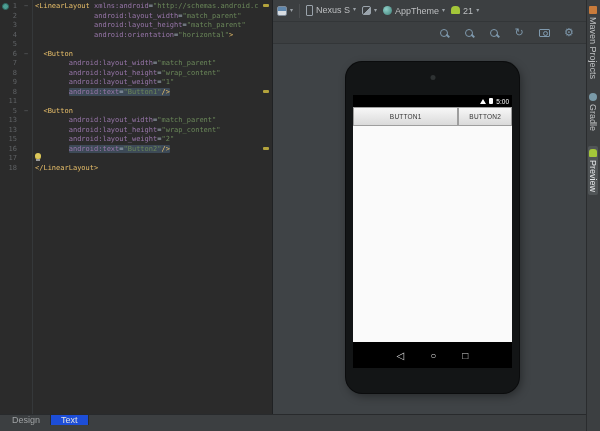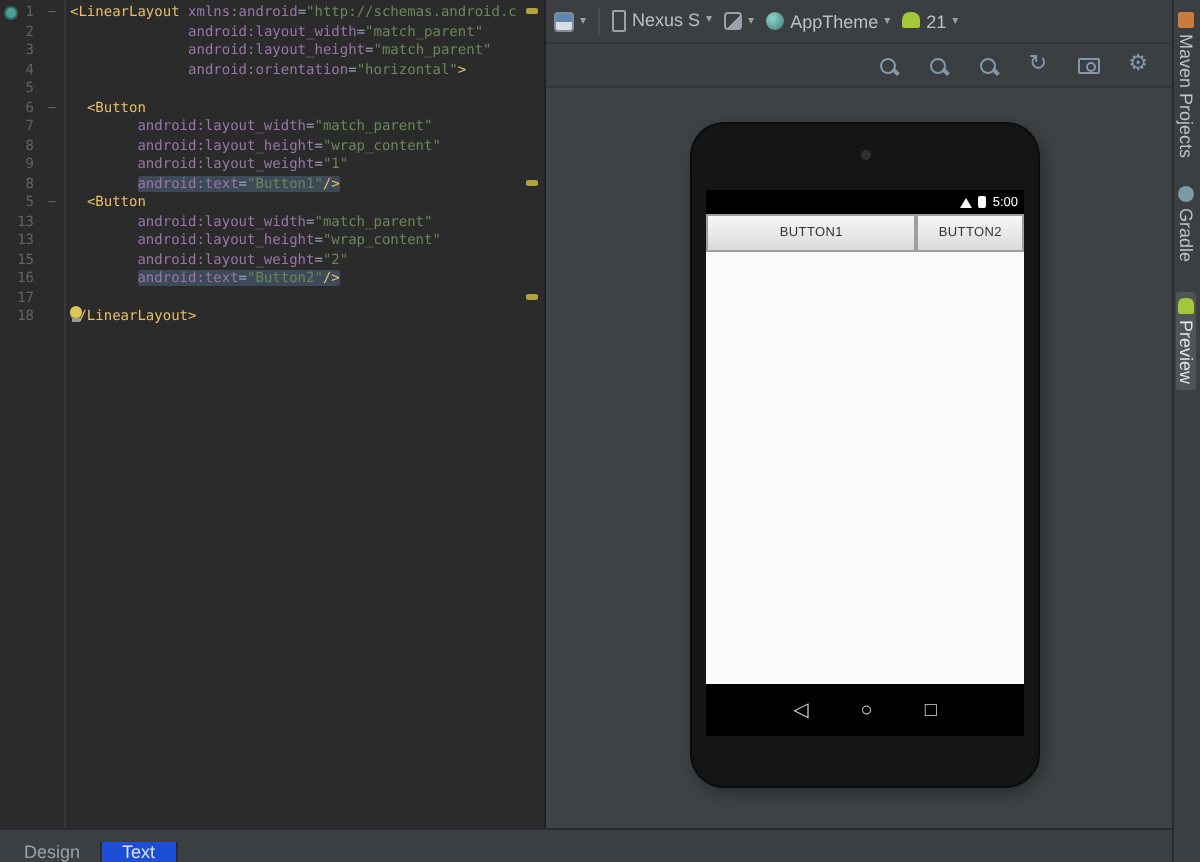--- a/index.html
+++ b/index.html
@@ -81,21 +81,21 @@
   .vtab{position:absolute;left:1px;writing-mode:vertical-rl;display:flex;align-items:center;gap:3px;
     font-size:9px;color:#bfc1c3;padding:3px 0;cursor:default}
   .vtab.active{background:#505456;border-radius:2px;color:#e2e4e6}
   .vicon{display:inline-block;width:8px;height:8px;flex:none}
   .vicon.maven{background:#c97b3b;border-radius:1px}
   .vicon.gradle{background:#7a9aa8;border-radius:50%}
   .vicon.android{background:#a4c639;border-radius:3px 3px 1px 1px}
 
   
   .bottom-bar{position:absolute;left:0;top:414px;width:586px;height:17px;background:#3c3f41;
-    border-top:1px solid #282a2c;display:flex;align-items:flex-end;padding-left:2px}
+    border-top:1px solid #282a2c;display:flex;align-items:flex-start;padding-left:2px}
   .btab{display:flex;align-items:center;padding:0 10px;font-size:9px;color:#9fa2a4;cursor:default}
   .btab.active{background:#1d4ed8;color:#e0e0e0;border-left:1px solid #2a2c2e;border-right:1px solid #2a2c2e}
 </style>
 </head>
 <body>
 
 <div class="app">
 
   <div class="editor-pane">
     <div class="gutter-sep"></div>
@@ -103,20 +103,21 @@
         <div class="line"><span class="ln">1</span><span class="fold">−</span><span class="txt"><span class="c-tag">&lt;LinearLayout</span><span class="c-plain"> </span><span class="c-attr">xmlns:android</span><span class="c-plain">=</span><span class="c-value">"http://schemas.android.c</span></span></div>
         <div class="line"><span class="ln">2</span><span class="fold"></span><span class="txt"><span class="c-plain">              </span><span class="c-attr">android:layout_width</span><span class="c-plain">=</span><span class="c-value">"match_parent"</span></span></div>
         <div class="line"><span class="ln">3</span><span class="fold"></span><span class="txt"><span class="c-plain">              </span><span class="c-attr">android:layout_height</span><span class="c-plain">=</span><span class="c-value">"match_parent"</span></span></div>
         <div class="line"><span class="ln">4</span><span class="fold"></span><span class="txt"><span class="c-plain">              </span><span class="c-attr">android:orientation</span><span class="c-plain">=</span><span class="c-value">"horizontal"</span><span class="c-tag">&gt;</span></span></div>
         <div class="line"><span class="ln">5</span><span class="fold"></span><span class="txt"></span></div>
         <div class="line"><span class="ln">6</span><span class="fold">−</span><span class="txt"><span class="c-plain">  </span><span class="c-tag">&lt;Button</span></span></div>
         <div class="line"><span class="ln">7</span><span class="fold"></span><span class="txt"><span class="c-plain">        </span><span class="c-attr">android:layout_width</span><span class="c-plain">=</span><span class="c-value">"match_parent"</span></span></div>
         <div class="line"><span class="ln">8</span><span class="fold"></span><span class="txt"><span class="c-plain">        </span><span class="c-attr">android:layout_height</span><span class="c-plain">=</span><span class="c-value">"wrap_content"</span></span></div>
         <div class="line"><span class="ln">9</span><span class="fold"></span><span class="txt"><span class="c-plain">        </span><span class="c-attr">android:layout_weight</span><span class="c-plain">=</span><span class="c-value">"1"</span></span></div>
         <div class="line"><span class="ln">8</span><span class="fold"></span><span class="txt"><span class="c-plain">        </span><span class="hlspan"><span class="c-attr">android:text</span><span class="c-plain">=</span><span class="c-value">"Button1"</span><span class="c-tag">/&gt;</span></span></span></div>
+        <div class="line"><span class="ln">11</span><span class="fold"></span><span class="txt"></span></div>
         <div class="line"><span class="ln">5</span><span class="fold">−</span><span class="txt"><span class="c-plain">  </span><span class="c-tag">&lt;Button</span></span></div>
         <div class="line"><span class="ln">13</span><span class="fold"></span><span class="txt"><span class="c-plain">        </span><span class="c-attr">android:layout_width</span><span class="c-plain">=</span><span class="c-value">"match_parent"</span></span></div>
         <div class="line"><span class="ln">13</span><span class="fold"></span><span class="txt"><span class="c-plain">        </span><span class="c-attr">android:layout_height</span><span class="c-plain">=</span><span class="c-value">"wrap_content"</span></span></div>
         <div class="line"><span class="ln">15</span><span class="fold"></span><span class="txt"><span class="c-plain">        </span><span class="c-attr">android:layout_weight</span><span class="c-plain">=</span><span class="c-value">"2"</span></span></div>
         <div class="line"><span class="ln">16</span><span class="fold"></span><span class="txt"><span class="c-plain">        </span><span class="hlspan"><span class="c-attr">android:text</span><span class="c-plain">=</span><span class="c-value">"Button2"</span><span class="c-tag">/&gt;</span></span></span></div>
         <div class="line"><span class="ln">17</span><span class="fold"></span><span class="txt"></span></div>
         <div class="line"><span class="ln">18</span><span class="fold"></span><span class="txt"><span class="c-tag">&lt;/LinearLayout&gt;</span></span></div>
       </div>
     <div class="gutter-icon"></div>
     <div class="bulb"></div>

